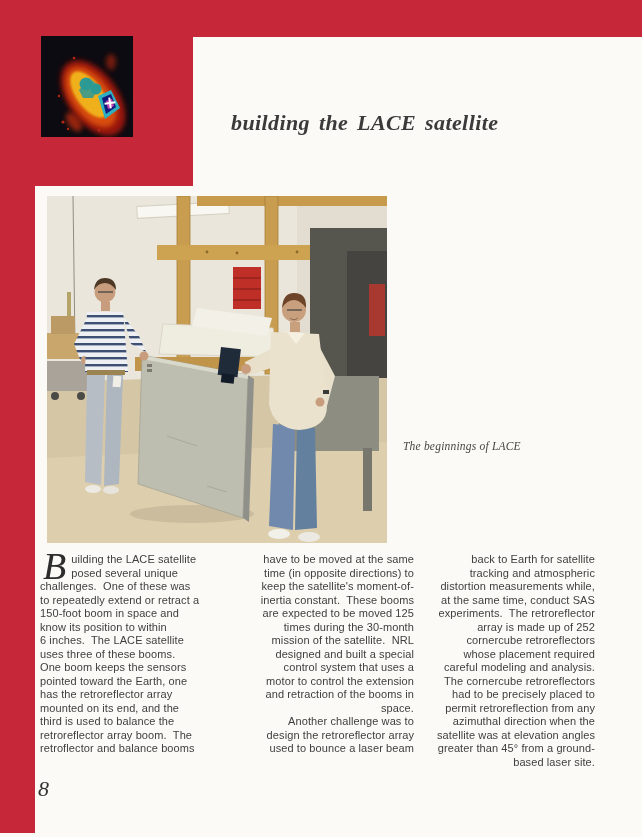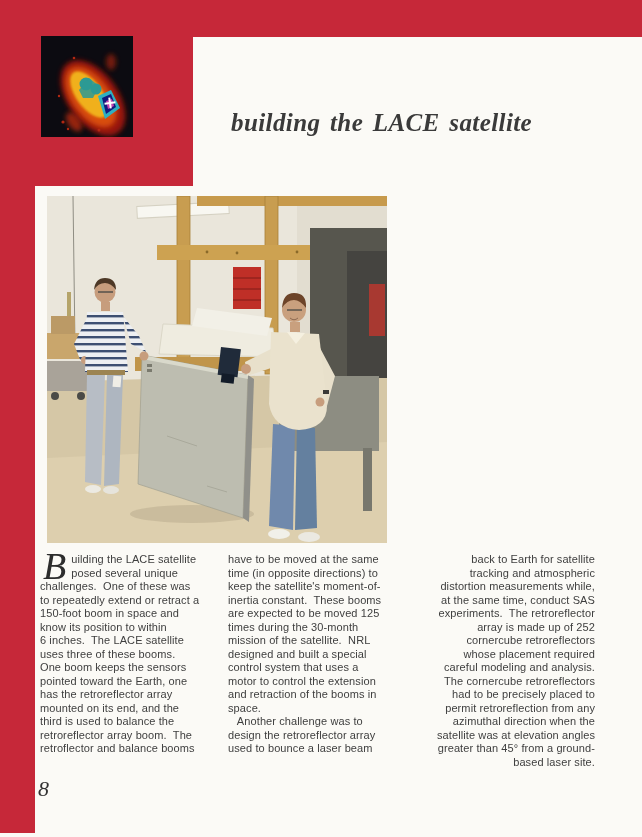--- a/index.html
+++ b/index.html
@@ -11,37 +11,37 @@
   
   .red-top{position:absolute;left:0;top:0;width:642px;height:37px;background:#c62839;}
   .red-block{position:absolute;left:0;top:0;width:193px;height:186px;background:#c62839;}
   .red-col{position:absolute;left:0;top:0;width:35px;height:833px;background:#c62839;}
   
   .thermal{position:absolute;left:41px;top:36px;width:92px;height:101px;}
   
   .title{
     position:absolute;left:231px;top:108px;width:360px;
     font-family:"Liberation Serif",serif;font-style:italic;font-weight:bold;
-    font-size:25px;line-height:30px;color:#3a3a3a;letter-spacing:.4px;word-spacing:3px;
+    font-size:22px;line-height:30px;color:#3a3a3a;letter-spacing:.4px;word-spacing:3px;
   }
   
   .photo{position:absolute;left:47px;top:196px;width:340px;height:347px;background:#e9e5da;}
   .caption{
     position:absolute;left:403px;top:440px;width:210px;
     font-family:"Liberation Serif",serif;font-style:italic;
     font-size:11.5px;color:#46453e;letter-spacing:.2px;
   }
   
   .col{
     position:absolute;top:553px;
     font-size:11px;line-height:13.5px;color:#3e3e3e;
     white-space:pre;letter-spacing:.1px;
   }
   .col1{left:40px;width:170px;}
-  .col2{left:228px;width:172px;}
+  .col2{left:242px;width:172px;text-align:right;}
   .col3{left:413px;width:182px;text-align:right;}
   .dropcap{
     float:left;font-family:"Liberation Serif",serif;font-style:italic;
     font-size:38px;line-height:26px;color:#2d2d2d;padding:0 5px 0 3px;
   }
   .pagenum{
     position:absolute;left:38px;top:776px;
     font-family:"Liberation Serif",serif;font-style:italic;
     font-size:22px;color:#333;
   }
@@ -192,20 +192,21 @@
         <rect x="276" y="194" width="6" height="4" fill="#3a3a38"></rect>
         <rect x="243" y="126" width="10" height="10" fill="#c9a07e"></rect>
         <circle cx="247" cy="114" r="12" fill="#c9a07e"></circle>
         <path d="M235,112 Q236,97 247,97 Q260,97 259,112 Q253,104 247,104 Q240,104 235,112 Z" fill="#6d4429"></path>
         <line x1="240" y1="114" x2="255" y2="114" stroke="#5a544c" stroke-width="1.5"></line>
         <path d="M243,122 Q247,125.5 251,122" stroke="#8d6a52" stroke-width="1" fill="none"></path>
       </g>
     </svg>
   </div>
 
+  <div class="caption">The beginnings of LACE</div>
 
   <div class="col col1"><span class="dropcap">B</span><span>uilding the LACE satellite
 posed several unique
 challenges.  One of these was
 to repeatedly extend or retract a
 150-foot boom in space and
 know its position to within
 6 inches.  The LACE satellite
 uses three of these booms.
 One boom keeps the sensors

